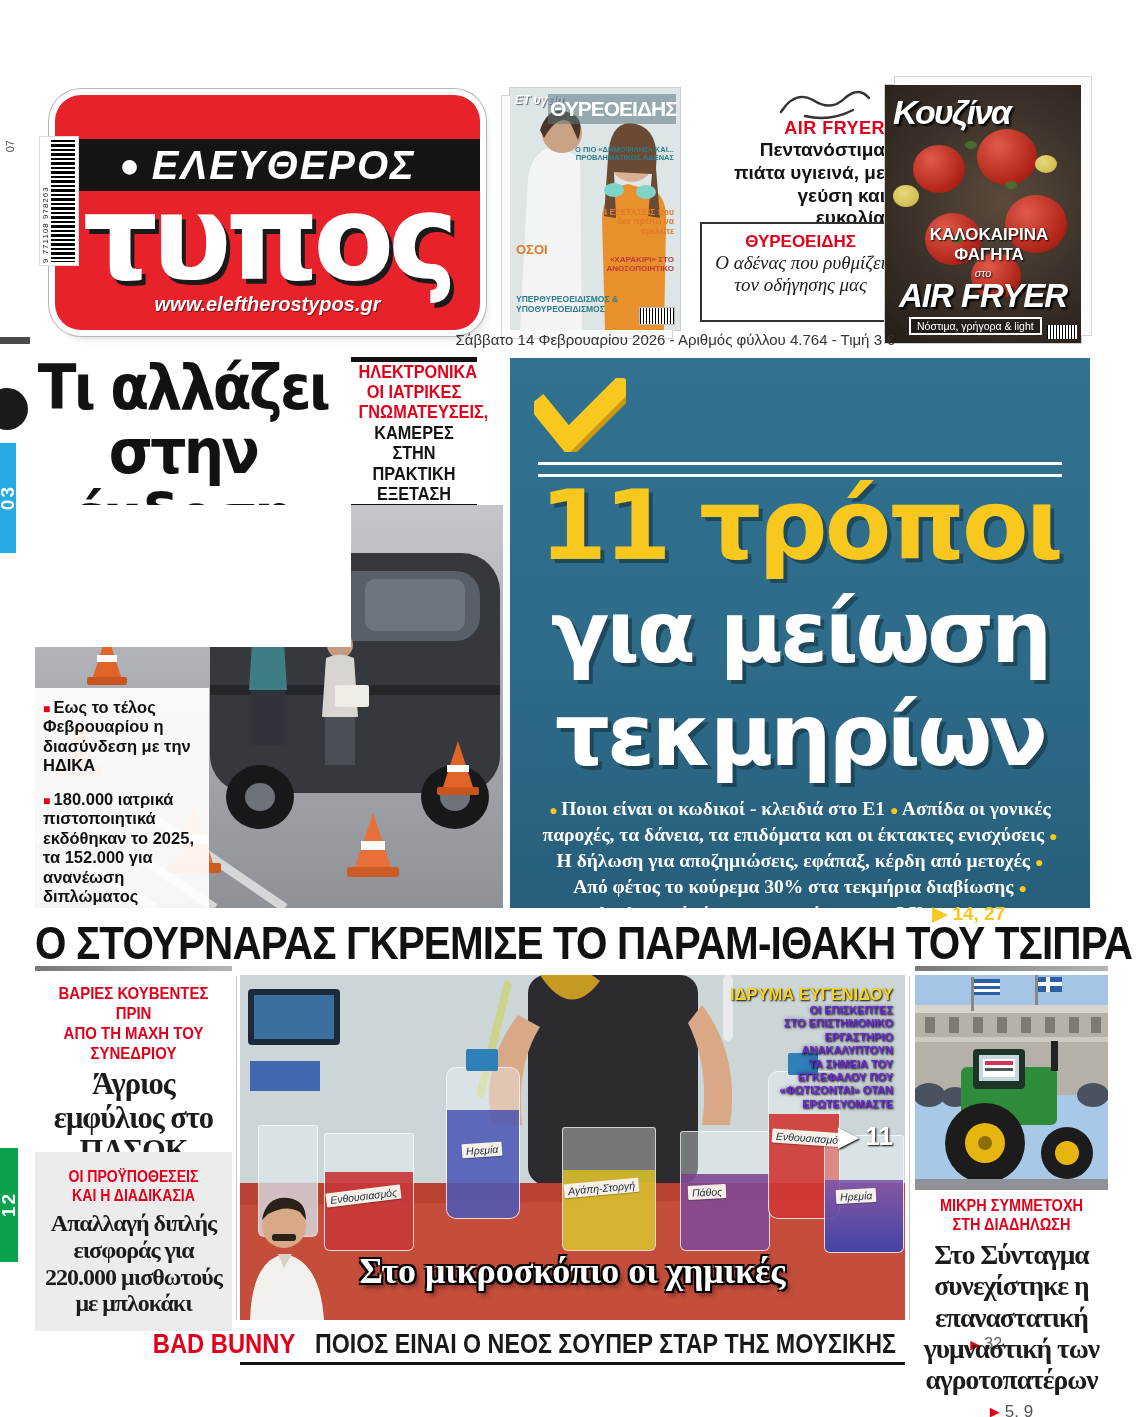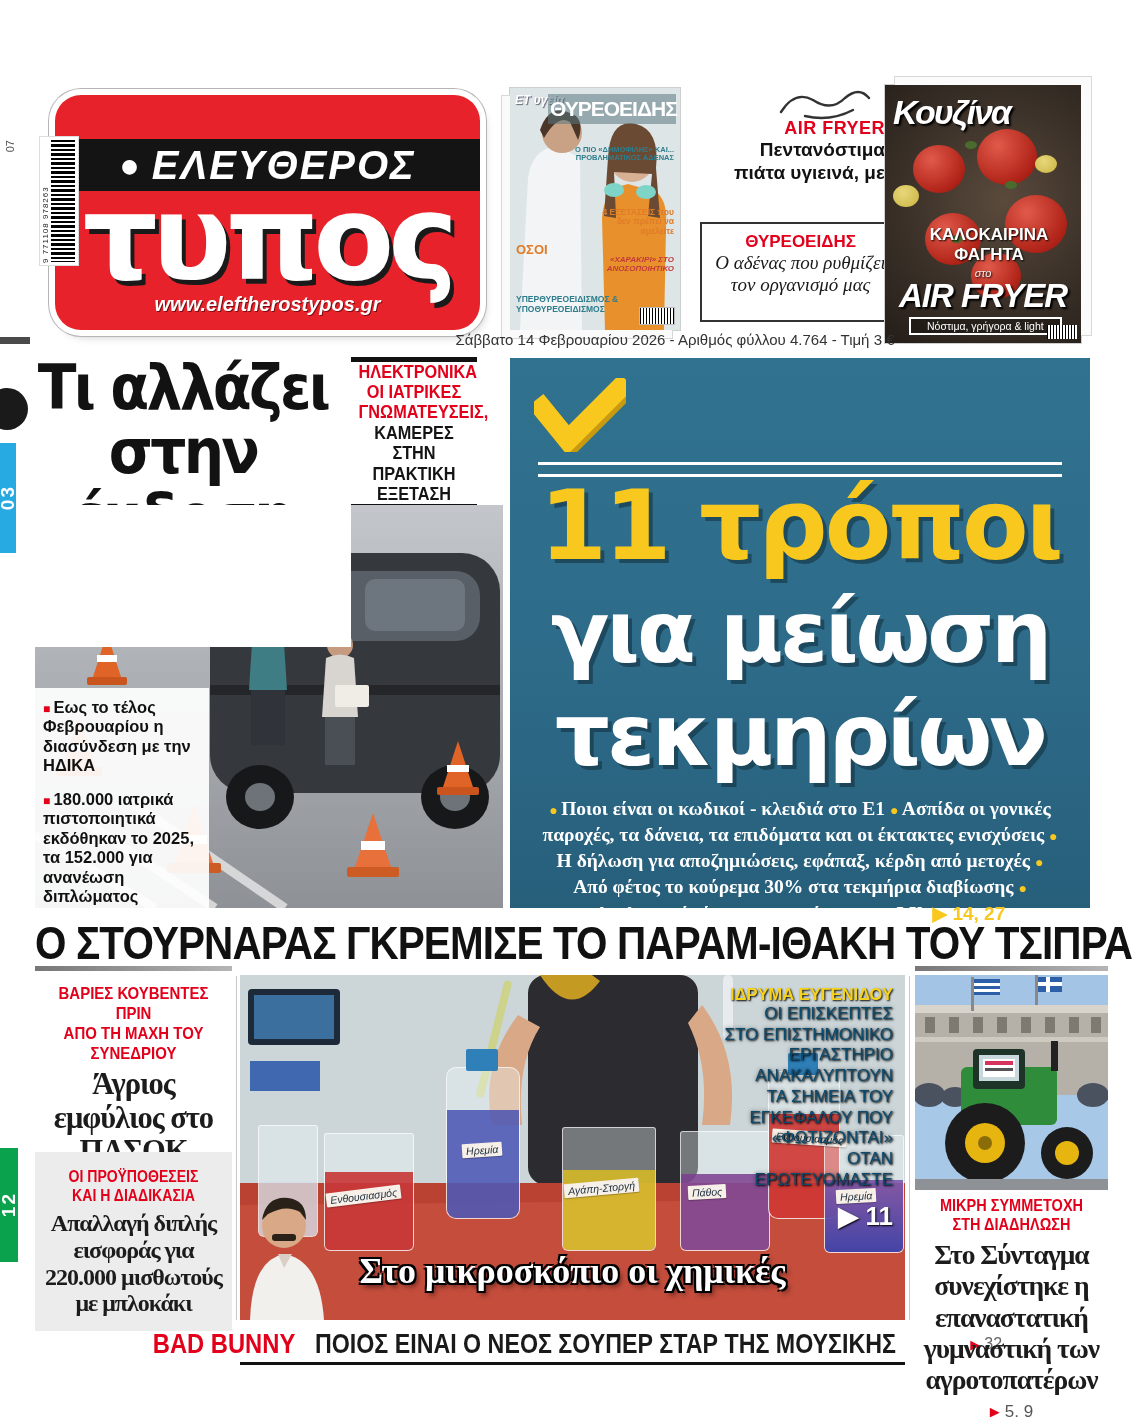--- a/index.html
+++ b/index.html
@@ -27,21 +27,21 @@
   #mag-health{left:510px;top:88px;width:170px;height:242px;background:#fff;box-shadow:0 0 0 1px #cfcfcf;}
   #mag-health .sheet{position:absolute;left:-8px;top:8px;width:170px;height:242px;background:#fafafa;box-shadow:0 0 0 1px #d8d8d8;}
   #mag-health .cover{position:absolute;left:0;top:0;width:100%;height:100%;
       background:linear-gradient(160deg,#e4e9ea 0%,#d3dcdd 45%,#c6d2d4 100%);overflow:hidden;}
   .mag-brand{position:absolute;left:5px;top:5px;color:#fff;font-style:italic;font-weight:700;font-size:12px;text-shadow:1px 1px 1px #667;}
   .mag-title{position:absolute;right:4px;top:6px;left:38px;text-align:center;color:#fff;font-weight:700;font-size:21px;
              background:rgba(90,120,130,.55);padding:3px 2px;letter-spacing:-1px;}
   .hcl{position:absolute;font-weight:700;text-align:right;line-height:1.1;}
   .hcl0{right:6px;top:58px;width:100px;color:#2e7d8c;font-size:7.5px;}
   .hcl1{right:6px;top:120px;width:78px;color:#e07b28;font-size:8.5px;}
-  .hcl2{right:6px;top:168px;width:85px;color:#c23a3a;font-size:8px;font-style:italic;}
+  .hcl2{right:6px;top:168px;width:85px;color:#c23a3a;font-size:8px;}
   .hcl3{left:6px;top:155px;color:#e07b28;font-size:13px;text-align:left;}
   .hcl4{left:6px;bottom:16px;width:120px;color:#2e7d8c;font-size:8.5px;text-align:left;}
   .mag-bc{position:absolute;right:6px;bottom:6px;width:34px;height:16px;background:#fff;
           box-shadow:0 0 0 1px #bbb;background-image:repeating-linear-gradient(90deg,#000 0 1px,#fff 1px 3px);}
 
   
   #flourish{left:775px;top:88px;width:100px;height:34px;}
   #airfryer-note{left:725px;top:118px;width:160px;text-align:right;}
   #airfryer-note .t{color:#e2001a;font-weight:700;font-size:18px;letter-spacing:.5px;}
   #airfryer-note .ln{color:#121212;font-weight:700;font-size:19px;line-height:1.2;}
@@ -53,21 +53,21 @@
 
   
   #mag-kouzina{left:885px;top:85px;width:196px;height:258px;background:#fff;box-shadow:0 0 0 1px #cfcfcf;}
   #mag-kouzina .sheet{position:absolute;left:10px;top:-8px;width:196px;height:258px;background:#fbfbfb;box-shadow:0 0 0 1px #d8d8d8;}
   #mag-kouzina .cover{position:absolute;left:0;top:0;width:100%;height:100%;overflow:hidden;
       background:radial-gradient(circle at 60% 45%,#5a4a3c 0%,#3a3028 55%,#241e18 100%);}
   #kz-brand{position:absolute;left:8px;top:8px;color:#fff;font-style:italic;font-weight:700;font-size:34px;letter-spacing:-2px;text-shadow:2px 2px 2px #000;}
   #kz-l1{position:absolute;left:0;right:0;bottom:78px;text-align:center;color:#fff;font-weight:700;font-size:17px;text-shadow:1px 1px 2px #000;padding-left:12px;}
   #kz-l2{position:absolute;left:0;right:0;bottom:64px;text-align:center;color:#eee;font-style:italic;font-size:11px;text-shadow:1px 1px 2px #000;}
   #kz-l3{position:absolute;left:0;right:0;bottom:28px;text-align:center;color:#fff;font-style:italic;font-weight:800;font-size:33px;letter-spacing:-1px;text-shadow:2px 2px 2px #000;}
-  #kz-l4{position:absolute;left:24px;bottom:8px;border:2px solid #fff;color:#fff;font-size:10.5px;padding:1px 16px;background:rgba(0,0,0,.25);}
+  #kz-l4{position:absolute;left:24px;bottom:8px;border:2px solid #fff;color:#fff;font-size:10.5px;padding:1px 6px;background:rgba(0,0,0,.25);}
   #kz-bc{position:absolute;right:4px;bottom:4px;width:30px;height:14px;background:#fff;background-image:repeating-linear-gradient(90deg,#000 0 1px,#fff 1px 3px);}
   .tomato{position:absolute;border-radius:50%;background:radial-gradient(circle at 35% 30%,#e05a4a,#b02318 70%,#7d170f);}
   .leafdot{position:absolute;border-radius:50%;background:#4a6b2d;}
   .lemon{position:absolute;border-radius:50%;background:radial-gradient(circle at 40% 35%,#e8d77c,#c9b33e);}
 
   #dateline{left:405px;top:331px;width:540px;text-align:center;color:#333;font-size:15px;}
 
   
   #edge-dot{left:-14px;top:388px;width:42px;height:42px;border-radius:50%;background:#1a1a1a;}
   .edge-tab{display:flex;align-items:center;justify-content:center;color:#fff;font-weight:700;}
@@ -138,21 +138,21 @@
   
   #photo-chem{left:240px;top:975px;width:665px;height:345px;overflow:hidden;background:#cdd6d8;}
   .beaker{position:absolute;border:1px solid rgba(255,255,255,.65);background:rgba(240,246,248,.38);
           border-radius:3px 3px 6px 6px;overflow:hidden;}
   .beaker .liq{position:absolute;left:0;right:0;bottom:0;}
   .bottle-cap{position:absolute;background:#2f7fb8;border-radius:2px;}
   .blabel{position:absolute;background:#f7f0e8;color:#203040;font-size:10.5px;font-style:italic;
           padding:1px 4px;border-radius:1px;box-shadow:0 1px 1px rgba(0,0,0,.25);white-space:nowrap;}
   #chem-overlay{position:absolute;right:12px;top:10px;width:170px;text-align:right;}
   #chem-overlay .ok{color:#f8d31c;font-weight:800;font-size:16.5px;text-shadow:1px 1px 2px #000;}
-  .ov-line{color:#0c4a6e;font-weight:400;font-size:17px;line-height:1.22;text-shadow:1px 1px 2px #000,0 0 4px rgba(0,0,0,.5);}
+  .ov-line{color:#6d28d9;font-weight:700;font-size:11px;line-height:1.22;text-shadow:1px 1px 2px #000,0 0 4px rgba(0,0,0,.5);}
   #chem-overlay .pr{color:#fff;font-weight:800;font-size:26px;margin-top:10px;text-shadow:1px 1px 2px #000;}
   #chem-caption{position:absolute;left:40px;right:40px;bottom:28px;text-align:center;
       font-family:"Liberation Serif","DejaVu Serif",serif;font-weight:700;font-size:36px;line-height:1.15;color:#fff;
       text-shadow:-2px -2px 0 #000,2px -2px 0 #000,-2px 2px 0 #000,2px 2px 0 #000,3px 4px 5px rgba(0,0,0,.55);}
 
   
   #strip-badbunny{left:240px;top:1326px;width:665px;height:36px;display:flex;align-items:center;justify-content:center;gap:10px;border-bottom:3px solid #111;}
   #bb-hl{color:#e2001a;font-weight:700;font-size:27px;transform:scaleX(.88);white-space:nowrap;}
   #bb-tx{color:#1a1a1a;font-weight:700;font-size:27px;transform:scaleX(.86);transform-origin:left;white-space:nowrap;}
   #bb-ref{display:flex;align-items:center;gap:4px;margin-left:-30px;}
@@ -216,30 +216,31 @@
   </div>
 
   <svg class="abs" id="flourish" viewBox="0 0 100 34">
     <path d="M6 24 Q20 2 38 12 Q56 24 70 10 Q84 -2 94 10 M30 28 Q55 34 78 22" fill="none" stroke="#333" stroke-width="2.4" stroke-linecap="round"></path>
   </svg>
   <div class="abs" id="airfryer-note">
     <div class="t">AIR FRYER</div>
     <div>
         <div class="ln">Πεντανόστιμα</div>
         <div class="ln">πιάτα υγιεινά, με</div>
+        <div class="ln">γεύση και ευκολία</div>
       </div>
   </div>
 
   <div class="abs" id="thyroid-box">
     <span class="corner c1"></span>
     <span class="corner c2"></span>
     <div class="t">ΘΥΡΕΟΕΙΔΗΣ</div>
     <div>
         <div class="ln">Ο αδένας που ρυθμίζει</div>
-        <div class="ln">τον οργανισμό μας</div>
+        <div class="ln">τον οδήγησης μας</div>
       </div>
   </div>
 
   <div class="abs" id="mag-kouzina">
     <div class="sheet"></div>
     <div class="cover">
       <div class="tomato" style="left:28px;top:60px;width:52px;height:48px;"></div>
       <div class="tomato" style="left:92px;top:44px;width:60px;height:56px;"></div>
       <div class="tomato" style="left:120px;top:110px;width:62px;height:58px;"></div>
       <div class="tomato" style="left:40px;top:128px;width:56px;height:52px;"></div>

